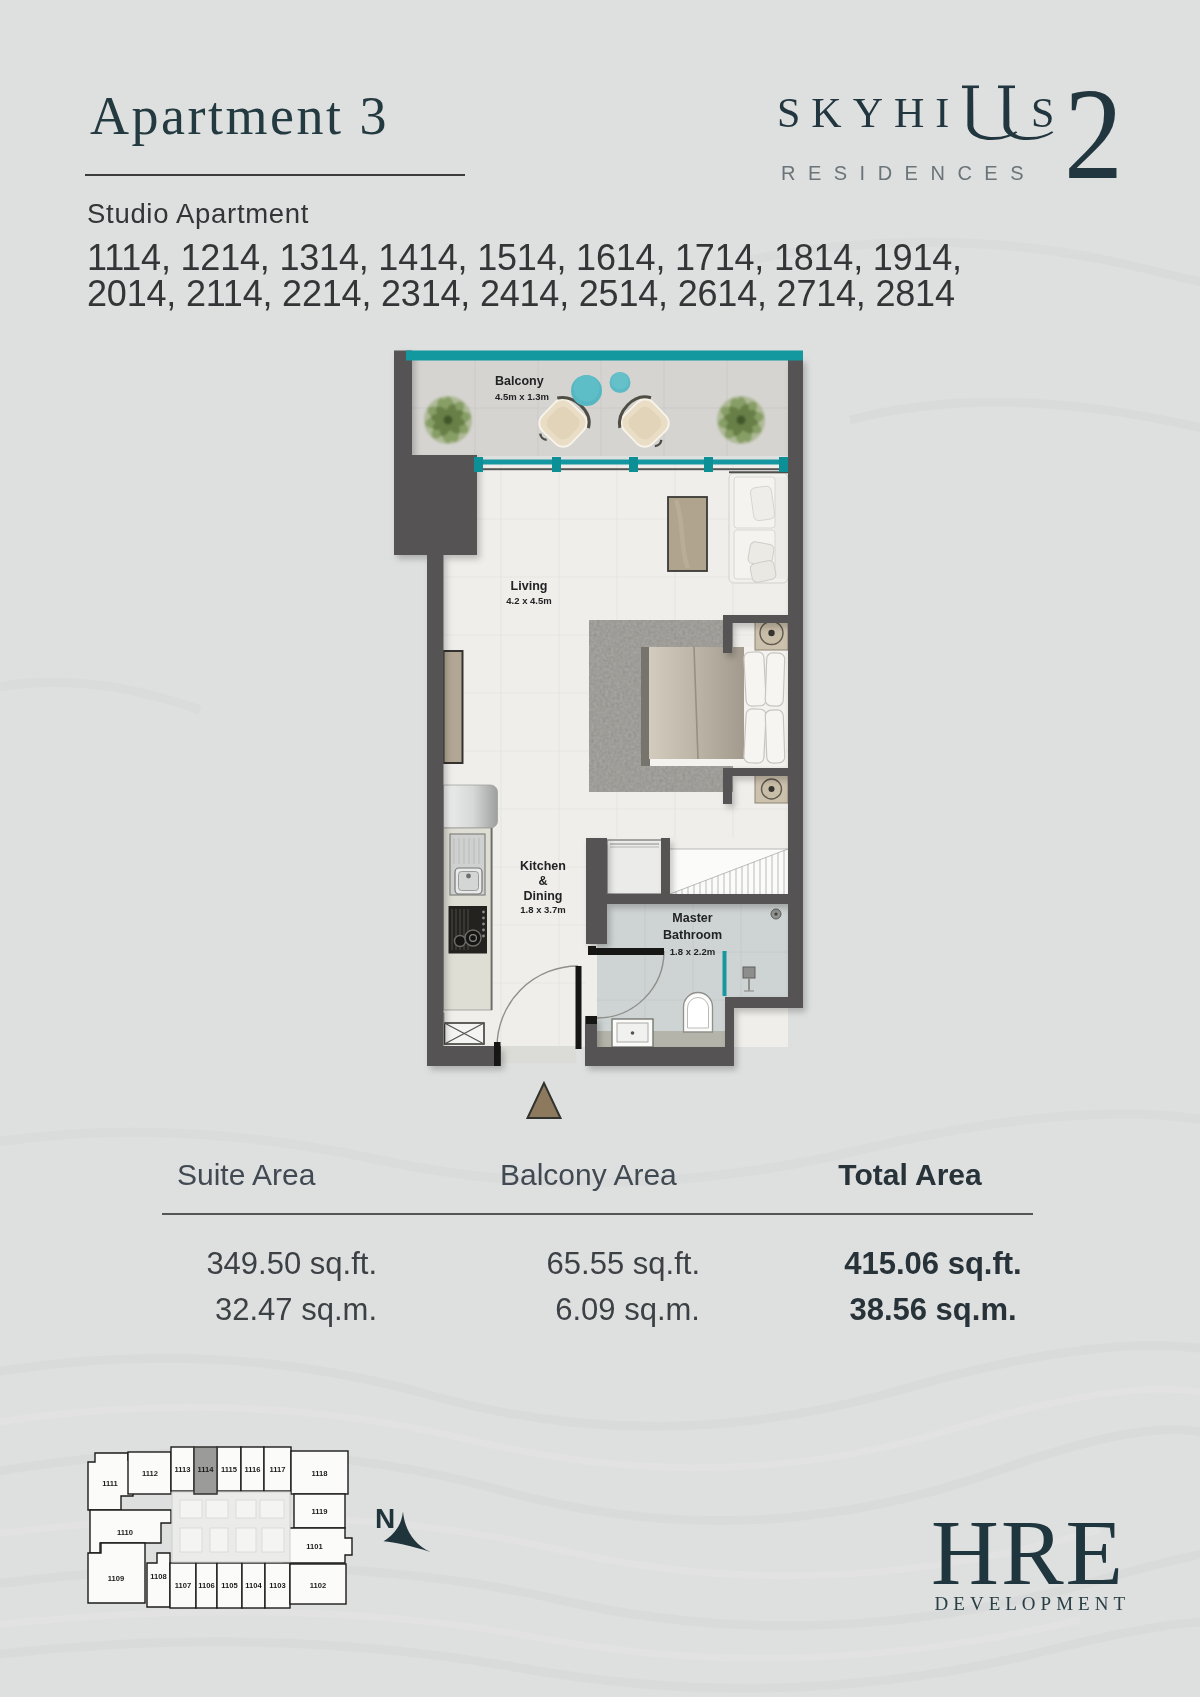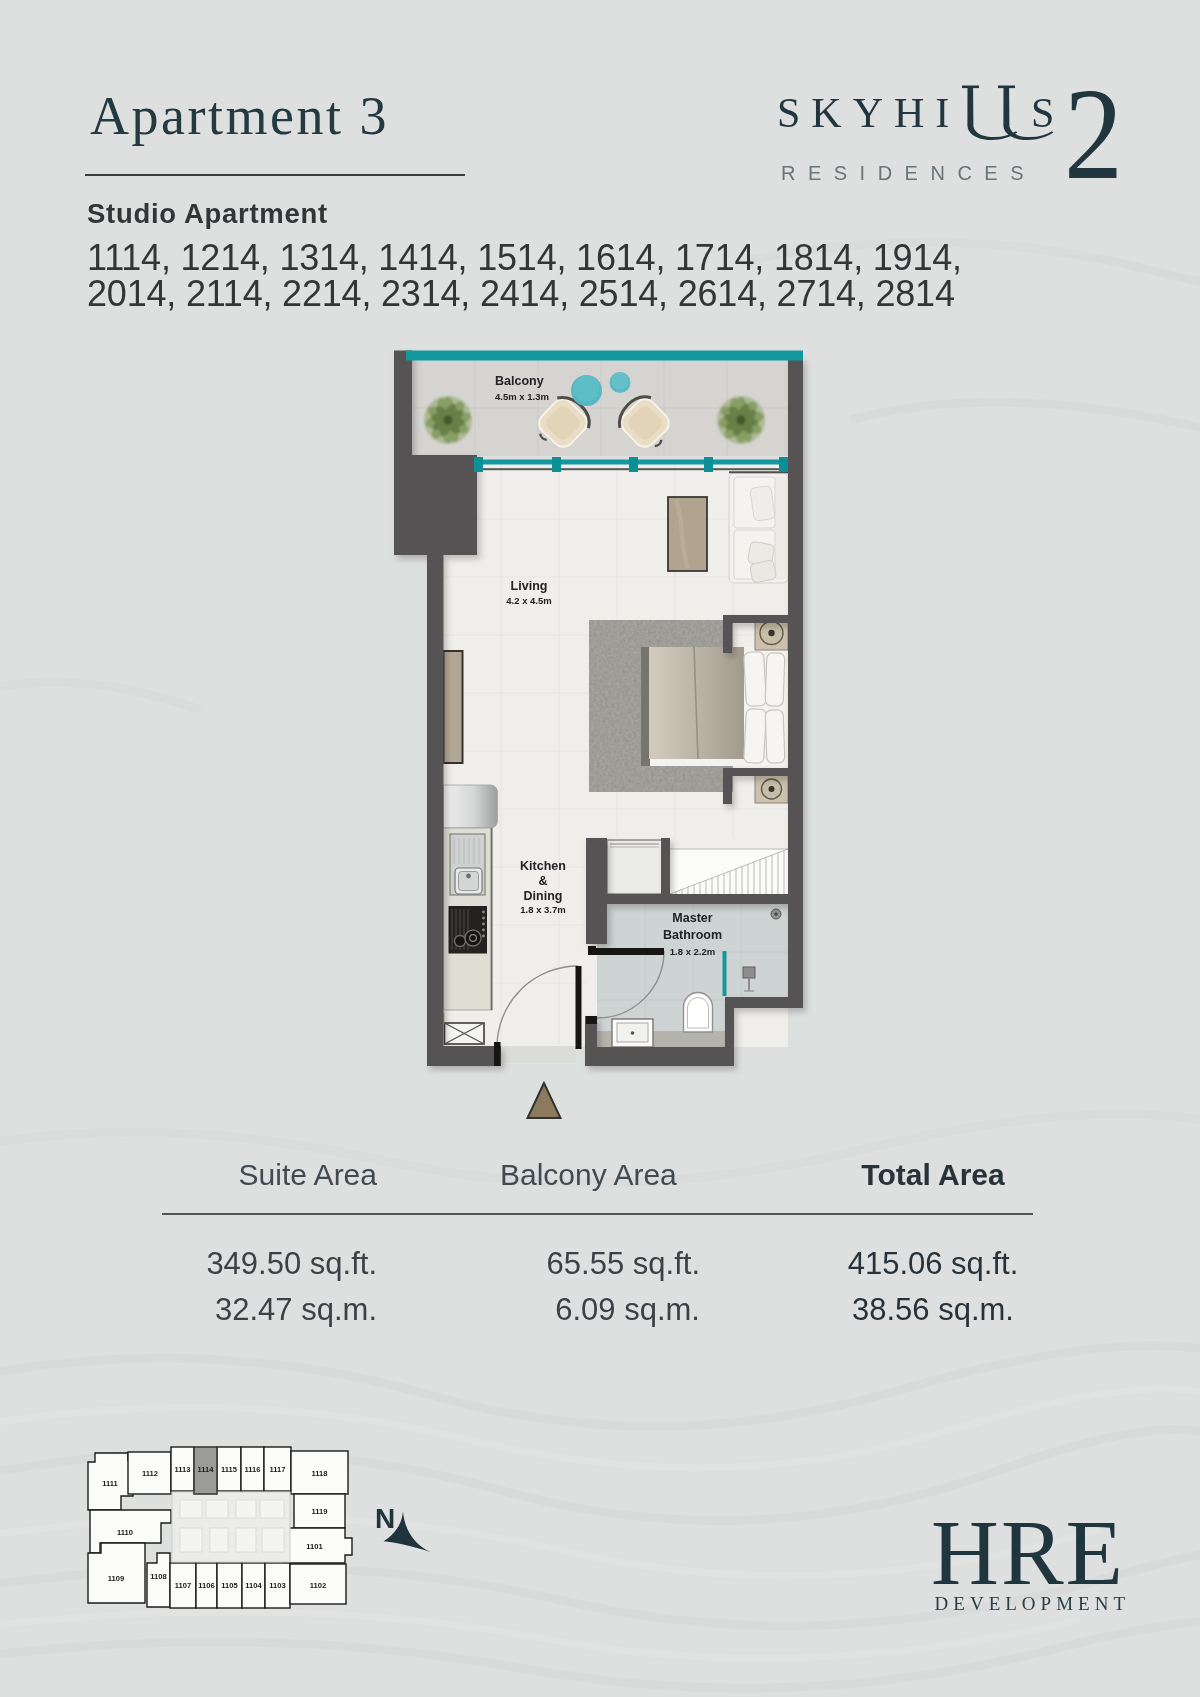--- a/index.html
+++ b/index.html
@@ -25,21 +25,21 @@
     <path d="M-50 1430 Q 220 1380 470 1440 T 950 1430 T 1250 1410"></path>
     <path d="M-50 1540 Q 300 1490 560 1550 T 1100 1530"></path>
     <path d="M-50 1630 Q 280 1590 540 1638 T 1080 1620"></path>
   </g>
 </svg>
 
 <div class="abs" style="left:90px;top:85px;font-family:'Liberation Serif',serif;font-size:54px;color:#233a40;letter-spacing:2.5px">Apartment 3</div>
 
 <div class="abs" style="left:85px;top:174px;width:380px;height:2px;background:#3c3c3c"></div>
 
-<div class="abs" style="left:87px;top:198px;font-size:27.5px;font-weight:bold;color:#333536;letter-spacing:0.7px">Studio Apartment</div>
+<div class="abs" style="left:87px;top:198px;font-size:27.5px;font-weight:normal;color:#333536;letter-spacing:0.7px">Studio Apartment</div>
 
 <div class="abs" style="left:87px;top:240px;font-size:36px;color:#333536;letter-spacing:-0.2px;line-height:36px">1114, 1214, 1314, 1414, 1514, 1614, 1714, 1814, 1914,<br>2014, 2114, 2214, 2314, 2414, 2514, 2614, 2714, 2814</div>
 
 <svg class="abs" style="left:760px;top:70px" width="400" height="120" viewBox="760 70 400 120">
   <g fill="#21363e" font-family="Liberation Serif,serif">
     <text x="777" y="126.5" font-size="42" letter-spacing="11">SKYHI</text>
 
     <g>
       <path d="M962 85.5 h17 v2.6 h-17 z"></path>
       <path d="M 967.5 88 L 973.1 88 L 973.4 126.5 C 974.9 132.5, 980.5 136.2, 990.5 136.9 C 1000.5 137.6, 1009.0 135.6, 1016.0 131.2 L 1017.3 132.6 C 1009.0 138.4, 997.5 140.8, 987.5 139.9 C 976.5 138.9, 967.6 133.8, 967.4 125.5 Z"></path>
@@ -48,31 +48,31 @@
     <g>
       <path d="M998 85.5 h17 v2.6 h-17 z"></path>
       <path d="M 1003.5 88 L 1009.1 88 L 1009.4 126.5 C 1010.9 132.5, 1016.5 136.2, 1026.5 136.9 C 1036.5 137.6, 1045.0 135.6, 1052.0 131.2 L 1053.3 132.6 C 1045.0 138.4, 1033.5 140.8, 1023.5 139.9 C 1012.5 138.9, 1003.6 133.8, 1003.4 125.5 Z"></path>
     </g>
     <text x="1031" y="126.5" font-size="42">S</text>
     <text transform="translate(1064,178) scale(0.9 1)" font-size="131">2</text>
     <text x="781" y="179.5" font-size="20" letter-spacing="12.5" fill="#6b7478" font-family="Liberation Sans,sans-serif">RESIDENCES</text>
   </g>
 </svg>
 
-<div class="abs" style="left:177px;top:1158px;width:200px;text-align:right;font-size:30px;color:#414a52">Suite Area</div>
+<div class="abs" style="left:177px;top:1158px;width:200px;text-align:left;font-size:30px;color:#414a52">Suite Area</div>
 <div class="abs" style="left:500px;top:1158px;width:200px;text-align:left;font-size:30px;color:#414a52">Balcony Area</div>
-<div class="abs" style="left:833px;top:1158px;width:200px;text-align:center;font-size:30px;font-weight:bold;color:#273239">Total Area</div>
+<div class="abs" style="left:810px;top:1158px;width:200px;text-align:center;font-size:30px;font-weight:bold;color:#273239">Total Area</div>
 
 <div class="abs" style="left:162px;top:1213px;width:871px;height:2px;background:#555"></div>
 
 <div class="abs" style="left:177px;top:1241px;width:200px;text-align:right;font-size:31px;color:#3c4145;line-height:46px">349.50 sq.ft.<br>32.47 sq.m.</div>
 
 <div class="abs" style="left:500px;top:1241px;width:200px;text-align:right;font-size:31px;color:#3c4145;line-height:46px">65.55 sq.ft.<br>6.09 sq.m.</div>
 
-<div class="abs" style="left:833px;top:1241px;width:200px;text-align:center;font-size:31px;font-weight:normal;color:#273239;line-height:46px">415.06 sq.ft.<br>38.56 sq.m.</div>
+<div class="abs" style="left:833px;top:1241px;width:200px;text-align:center;font-size:31px;font-weight:bold;color:#273239;line-height:46px">415.06 sq.ft.<br>38.56 sq.m.</div>
 
 <svg class="abs" style="left:370px;top:1498px" width="70" height="60" viewBox="370 1498 70 60">
   <text x="375" y="1528" font-size="28" font-weight="bold" fill="#20343c" font-family="Liberation Sans,sans-serif">N</text>
   <path d="M403 1511.5 C 404.5 1529.5, 414 1544.5, 430.5 1552 C 412 1546, 395 1542.3, 383.5 1541.3 C 395.5 1533.5, 401.5 1524.5, 403 1511.5 Z" fill="#20343c"></path>
 </svg>
 
 <div class="abs" style="left:925px;top:1498px;width:200px;text-align:right;font-family:'Liberation Serif',serif;font-size:94px;letter-spacing:2px;color:#20363e">HRE</div>
 <div class="abs" style="left:925px;top:1593px;width:205px;text-align:right;font-family:'Liberation Serif',serif;font-size:19px;letter-spacing:5px;color:#2a3f45">DEVELOPMENT</div>
 
 <svg class="abs" style="left:380px;top:340px" width="465" height="790" viewBox="380 340 465 790">

